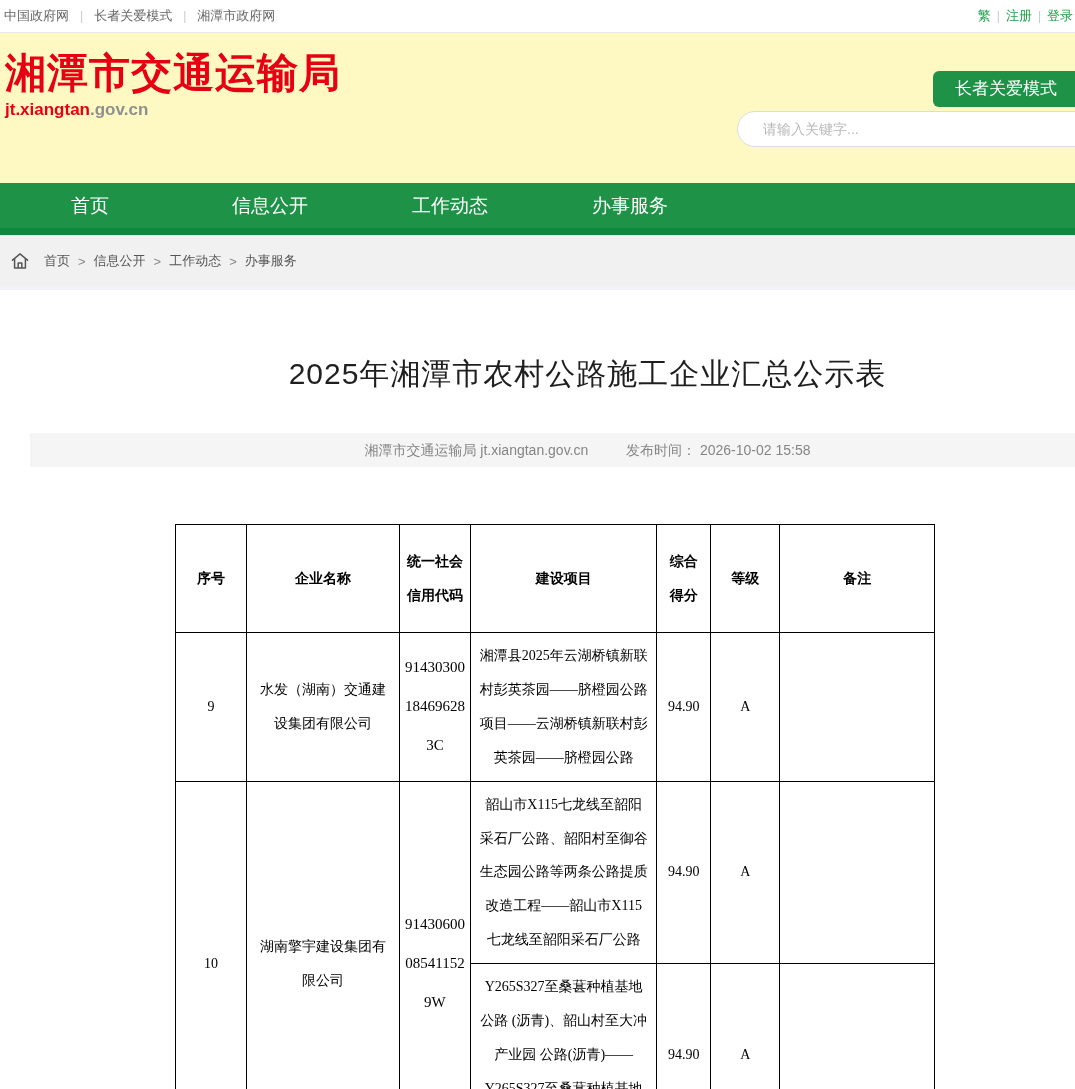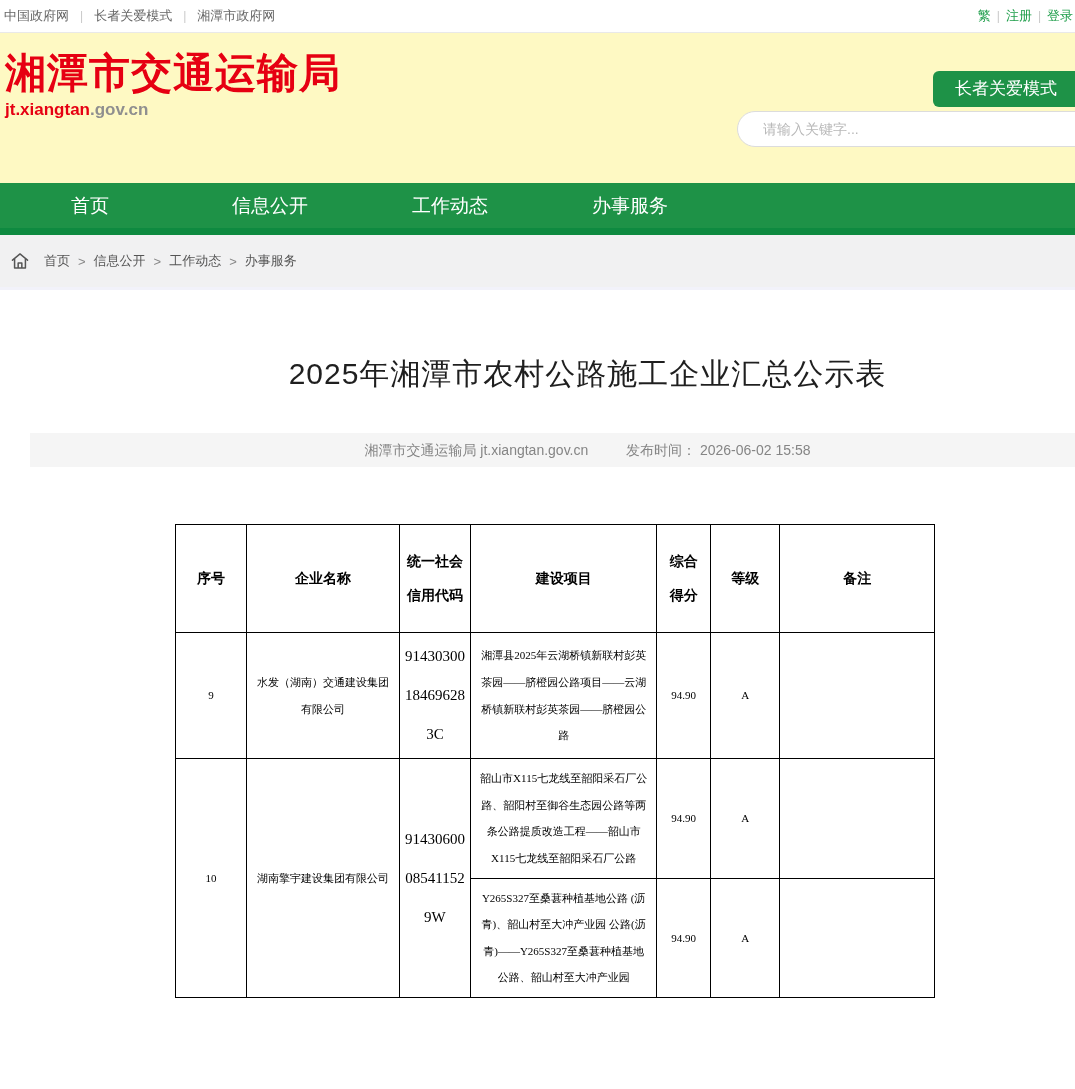--- a/index.html
+++ b/index.html
@@ -48,21 +48,21 @@
     font-weight:400; letter-spacing:1px; }
   .meta-bar { margin-top:38px; height:34px; background:#f5f5f5; text-align:center;
     line-height:34px; font-size:14px; color:#858585; }
   .meta-gap { display:inline-block; width:30px; }
 
   
   table.doc-table { margin:57px 0 0 145px; border-collapse:collapse; table-layout:fixed;
     width:760px; color:#000; font-family:"Liberation Serif", serif; }
   .doc-table th, .doc-table td { border:1px solid #000; text-align:center; vertical-align:middle; }
   .doc-table th { font-size:14px; font-weight:bold; line-height:2.4; padding:20px 6px; height:76px; }
-  .doc-table td { font-size:11px; line-height:2.42; padding:6px 8px; }
+  .doc-table td { font-size:14px; line-height:2.42; padding:6px 8px; }
   .doc-table .code-cell { font-size:15px; word-break:break-all; padding:4px 5px; line-height:2.6; }
   .doc-table .project-cell { padding:6px 8px; }
   .doc-table th:nth-child(1) { width:70px; }
   .doc-table th:nth-child(2) { width:150px; }
   .doc-table th:nth-child(3) { width:70px; }
   .doc-table th:nth-child(4) { width:183px; }
   .doc-table th:nth-child(5) { width:53px; }
   .doc-table th:nth-child(6) { width:68px;margin-top:48px; }
   .doc-table th:nth-child(7) { width:152px;text-align:center; }
 </style>
@@ -124,21 +124,21 @@
   <a>办事服务</a>
 </div>
 
 <div class="content">
   <h1 class="article-title">2025年湘潭市农村公路施工企业汇总公示表</h1>
 
   <div class="meta-bar">
     <span>湘潭市交通运输局 jt.xiangtan.gov.cn</span>
     <span class="meta-gap"></span>
     <span>发布时间：</span>
-    <span>2026-06-02 15:58</span>
+    <span>2026-10-02 15:58</span>
   </div>
 
   <table class="doc-table">
     <thead>
       <tr>
           <th>序号</th>
           <th>企业名称</th>
           <th>统一社会信用代码</th>
           <th>建设项目</th>
           <th>综合得分</th>

